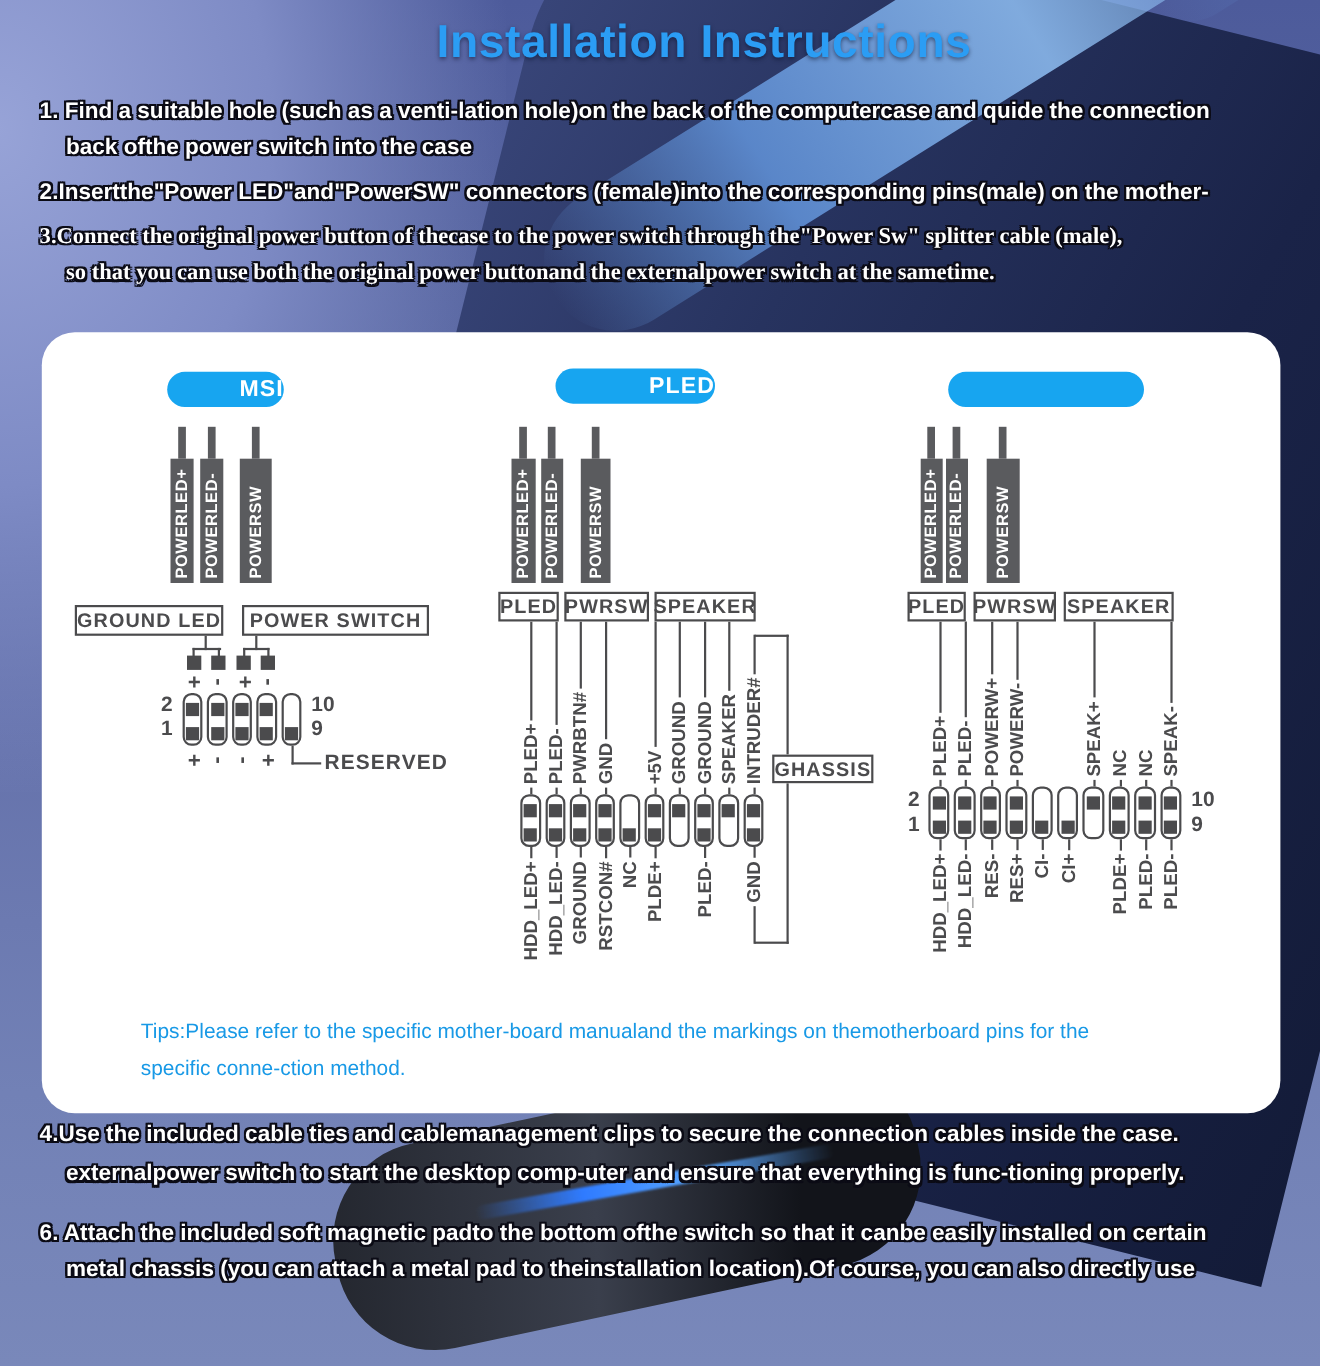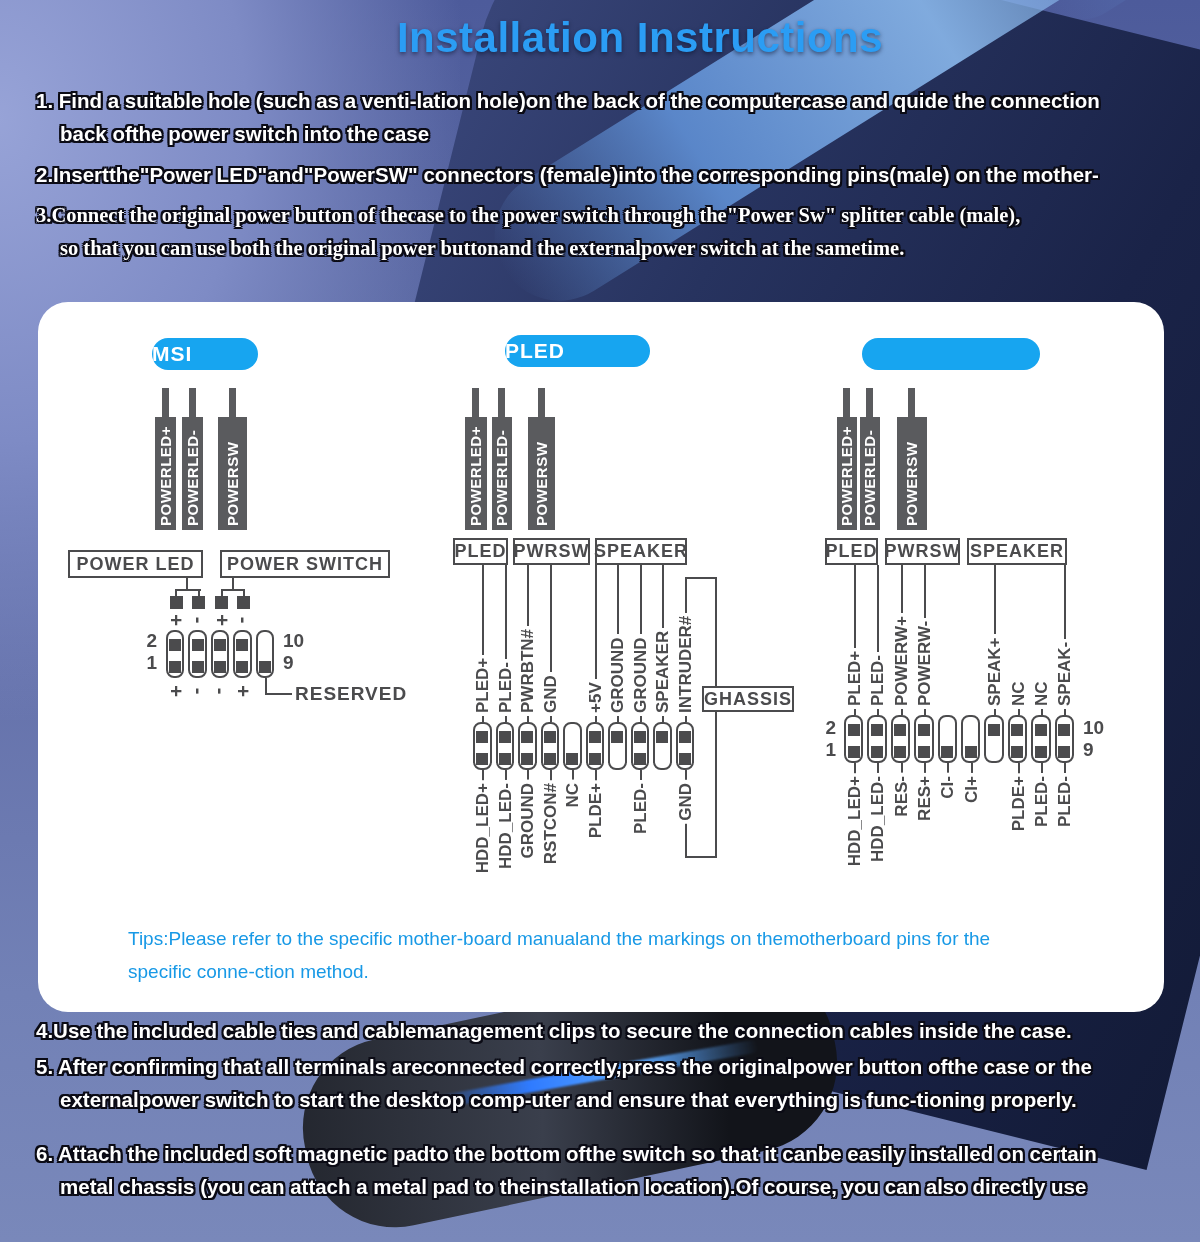--- a/index.html
+++ b/index.html
@@ -35,21 +35,21 @@
   .step .ln{white-space:nowrap;font-size:20.5px;font-weight:700;color:#ffffff;line-height:33px;
     text-shadow:-2px -2px 0 #0b0b15,0 -2px 0 #0b0b15,2px -2px 0 #0b0b15,2px 0 0 #0b0b15,
                 2px 2px 0 #0b0b15,0 2px 0 #0b0b15,-2px 2px 0 #0b0b15,-2px 0 0 #0b0b15;}
   .step .cont{padding-left:24px;}
 
   .panel{position:absolute;left:38px;top:302px;width:1126px;height:710px;background:#ffffff;
     border-radius:30px;z-index:2;}
   .group{position:absolute;inset:0;}
 
   .pill{position:absolute;height:32px;background:#17a5f0;border-radius:16px;color:#fff;
-    font-size:21px;font-weight:700;letter-spacing:1px;display:flex;align-items:center;justify-content:flex-start;}
+    font-size:21px;font-weight:700;letter-spacing:1px;display:flex;align-items:center;justify-content:flex-end;}
   .stem{position:absolute;top:86px;width:7px;height:29px;background:#5a5b5e;}
   .conn{position:absolute;top:115px;height:113px;background:#5a5b5e;}
   .clabel{position:absolute;transform-origin:0 0;transform:rotate(-90deg);white-space:nowrap;
     font-size:15px;font-weight:700;letter-spacing:.5px;line-height:16px;color:#ffffff;}
   .dbox{position:absolute;box-sizing:border-box;border:2px solid #4b4b4d;background:#fff;color:#4b4b4d;
     font-size:18px;font-weight:600;letter-spacing:1px;display:flex;align-items:center;justify-content:center;
     white-space:nowrap;z-index:5;}
   .vl{position:absolute;width:2px;background:#4b4b4d;z-index:1;}
   .hl{position:absolute;height:2px;background:#4b4b4d;z-index:1;}
   .fpin{position:absolute;width:13px;height:13px;background:#4b4b4d;top:294px;}
@@ -105,21 +105,21 @@
       <div class="stem" style="left:124px;"></div>
       <div class="stem" style="left:151px;"></div>
       <div class="stem" style="left:191px;"></div>
       <div class="conn" style="left:117px;width:21px;"></div>
       <div class="conn" style="left:144px;width:21px;"></div>
       <div class="conn" style="left:180px;width:29px;"></div>
       <div class="clabel" style="left:120px;top:224px;">POWERLED+</div>
       <div class="clabel" style="left:147px;top:224px;">POWERLED-</div>
       <div class="clabel" style="left:187px;top:224px;">POWERSW</div>
 
-      <div class="dbox" style="left:30px;top:248px;width:135px;height:28px;">POWER LED</div>
+      <div class="dbox" style="left:30px;top:248px;width:135px;height:28px;">GROUND LED</div>
       <div class="dbox" style="left:182px;top:248px;width:170px;height:28px;">POWER SWITCH</div>
 
       <div class="vl" style="left:148px;top:275px;height:14px;"></div>
       <div class="hl" style="left:137px;top:287px;width:26px;"></div>
       <div class="vl" style="left:137px;top:287px;height:8px;"></div>
       <div class="vl" style="left:160px;top:287px;height:8px;"></div>
       <div class="vl" style="left:194px;top:275px;height:14px;"></div>
       <div class="hl" style="left:183px;top:287px;width:24px;"></div>
       <div class="vl" style="left:183px;top:287px;height:8px;"></div>
       <div class="vl" style="left:205px;top:287px;height:8px;"></div>
@@ -374,21 +374,20 @@
       <div>Tips:Please refer to the specific mother-board manualand the markings on themotherboard pins for the</div>
       <div>specific conne-ction method.</div>
     </div>
   </div>
 
   <div class="steps" style="top:1014px;">
     <div class="step">
       <div class="ln">4.Use the included cable ties and cablemanagement clips to secure the connection cables inside the case.</div>
     </div>
     <div class="step" style="margin-top:3px;">
-      <div class="ln">5. After confirming that all terminals areconnected correctly,press the originalpower button ofthe case or the</div>
       <div class="ln cont">externalpower switch to start the desktop comp-uter and ensure that everything is func-tioning properly.</div>
     </div>
     <div class="step" style="margin-top:21px;">
       <div class="ln">6. Attach the included soft magnetic padto the bottom ofthe switch so that it canbe easily installed on certain</div>
       <div class="ln cont">metal chassis (you can attach a metal pad to theinstallation location).Of course, you can also directly use</div>
     </div>
   </div>
 </div>
 
 </body></html>

